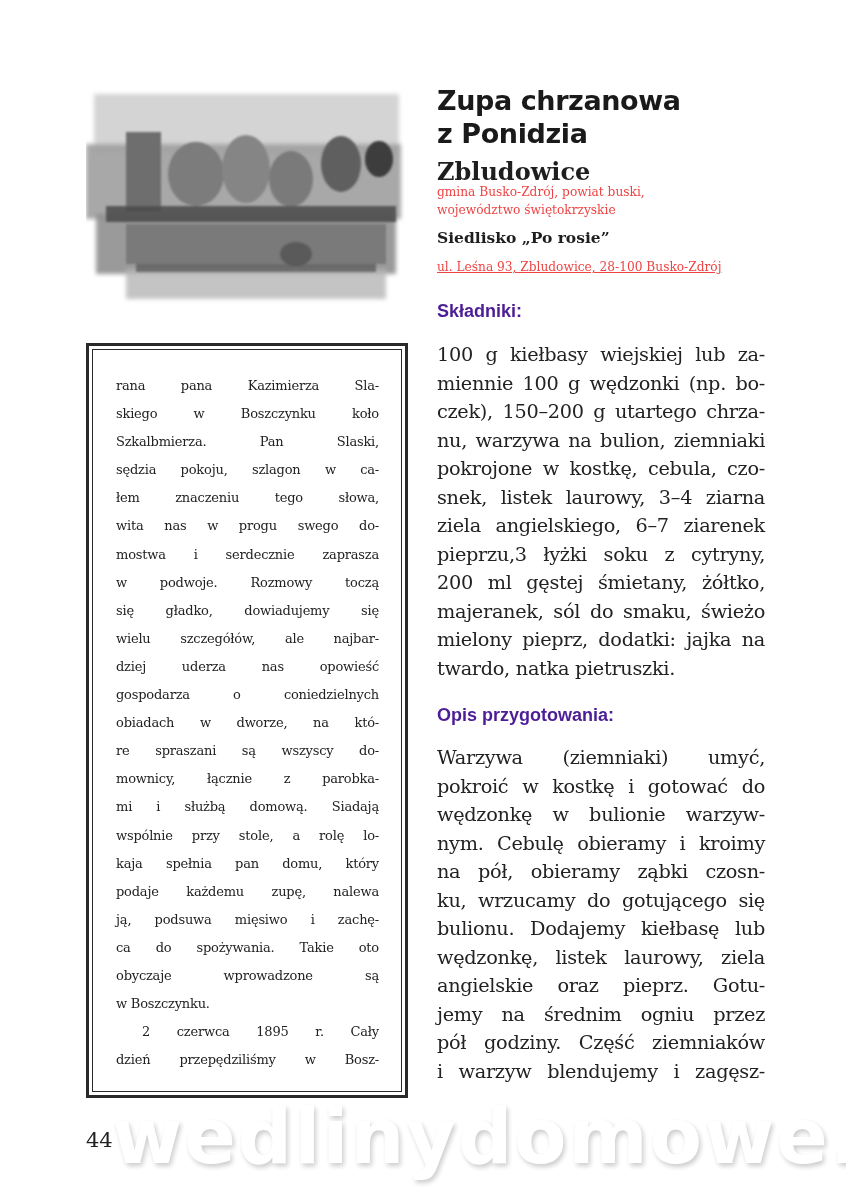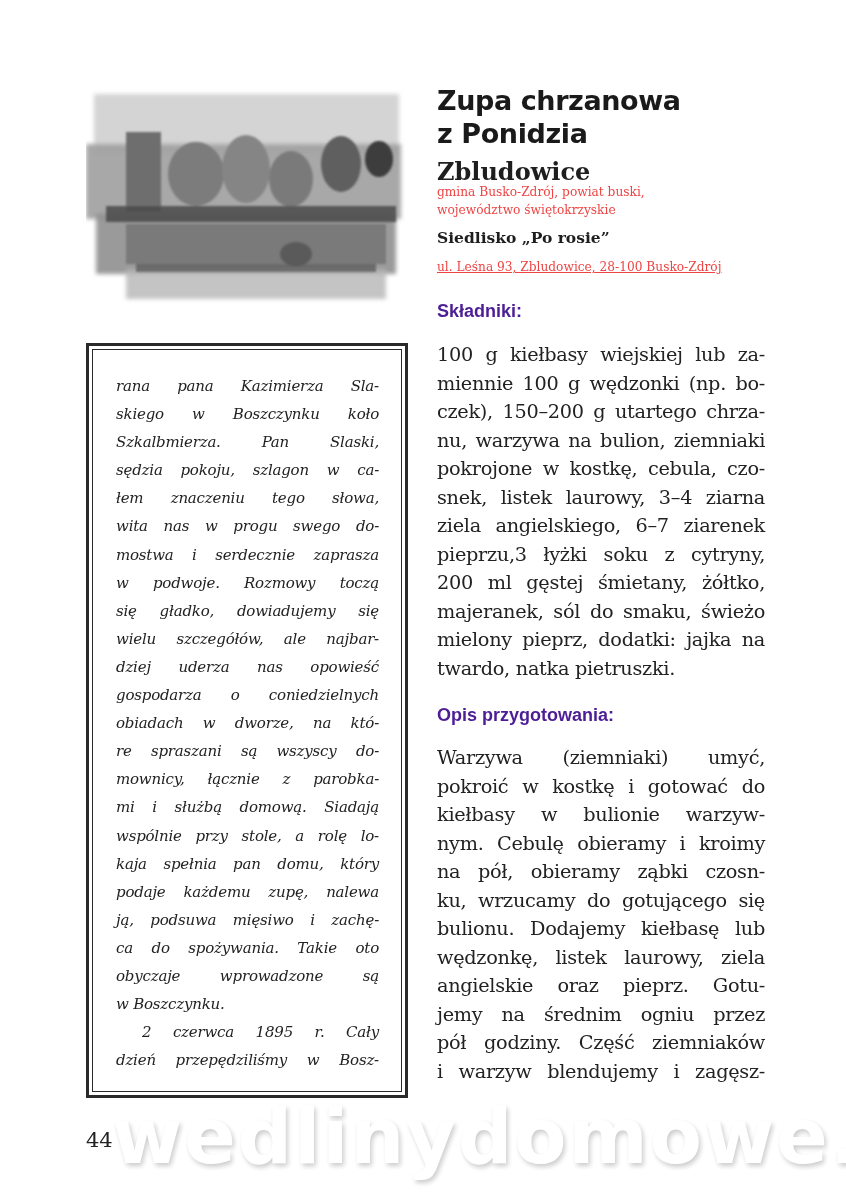--- a/index.html
+++ b/index.html
@@ -2,22 +2,22 @@
 <html><head>
 <meta charset="utf-8">
 <style>
   html, body { margin:0; padding:0; background:#ffffff; }
   body { width:846px; height:1200px; position:relative; overflow:hidden; color:#1e1e1e; }
   .painting { position:absolute; left:86px; top:84px; width:322px; height:230px; }
   .frame { position:absolute; left:86px; top:343px; width:322px; height:755px; box-sizing:border-box;
            border:3px solid #2a2a2a; }
   .frame-inner { position:absolute; left:3px; top:3px; right:3px; bottom:3px; border:1.5px solid #2a2a2a; }
   .frame-text { position:absolute; left:27px; top:26px; width:263px;
-                font-family:"DejaVu Serif", serif; font-size:15px; line-height:28.1px;
-                text-align:justify; color:#222; letter-spacing:-0.2px;font-style:italic; }
+                font-family:"DejaVu Serif", serif; font-size:13px; line-height:28.1px;
+                text-align:justify; color:#222; letter-spacing:-0.2px; }
   .frame-text p { margin:0; }
   .line { display:block; text-align:justify; text-align-last:justify; white-space:nowrap; height:28.1px; overflow:visible; }
   .line.last { text-align-last:left; }
 
   .right { position:absolute; left:437px; top:84px; width:328px; }
   .title { font-family:"DejaVu Sans", sans-serif; font-weight:bold; font-size:27px; line-height:33px; color:#1a1a1a; margin:0; letter-spacing:-0.4px; }
   .place { font-family:"DejaVu Serif", serif; font-weight:bold; font-size:24px; margin-top:10px; line-height:24px; color:#1e1e1e; }
   .small { font-family:"DejaVu Serif", serif; font-size:12.2px; line-height:17.5px; color:#ef4444; }
   .venue { font-family:"DejaVu Serif", serif; font-weight:bold; font-size:15.5px; margin-top:9px; line-height:20px; }
   .addr { margin-top:11px;text-decoration:underline; }
@@ -129,21 +129,21 @@
   <span class="rline">200 ml gęstej śmietany, żółtko,</span>
   <span class="rline">majeranek, sól do smaku, świeżo</span>
   <span class="rline">mielony pieprz, dodatki: jajka na</span>
   <span class="rline last">twardo, natka pietruszki.</span>
 </div>
 
 <div class="sec method-h">Opis przygotowania:</div>
 <div class="body-text method">
   <span class="rline">Warzywa (ziemniaki) umyć,</span>
   <span class="rline">pokroić w kostkę i gotować do</span>
-  <span class="rline">kiełbasy w bulionie warzyw-</span>
+  <span class="rline">wędzonkę w bulionie warzyw-</span>
   <span class="rline">nym. Cebulę obieramy i kroimy</span>
   <span class="rline">na pół, obieramy ząbki czosn-</span>
   <span class="rline">ku, wrzucamy do gotującego się</span>
   <span class="rline">bulionu. Dodajemy kiełbasę lub</span>
   <span class="rline">wędzonkę, listek laurowy, ziela</span>
   <span class="rline">angielskie oraz pieprz. Gotu-</span>
   <span class="rline">jemy na średnim ogniu przez</span>
   <span class="rline">pół godziny. Część ziemniaków</span>
   <span class="rline">i warzyw blendujemy i zagęsz-</span>
 </div>

